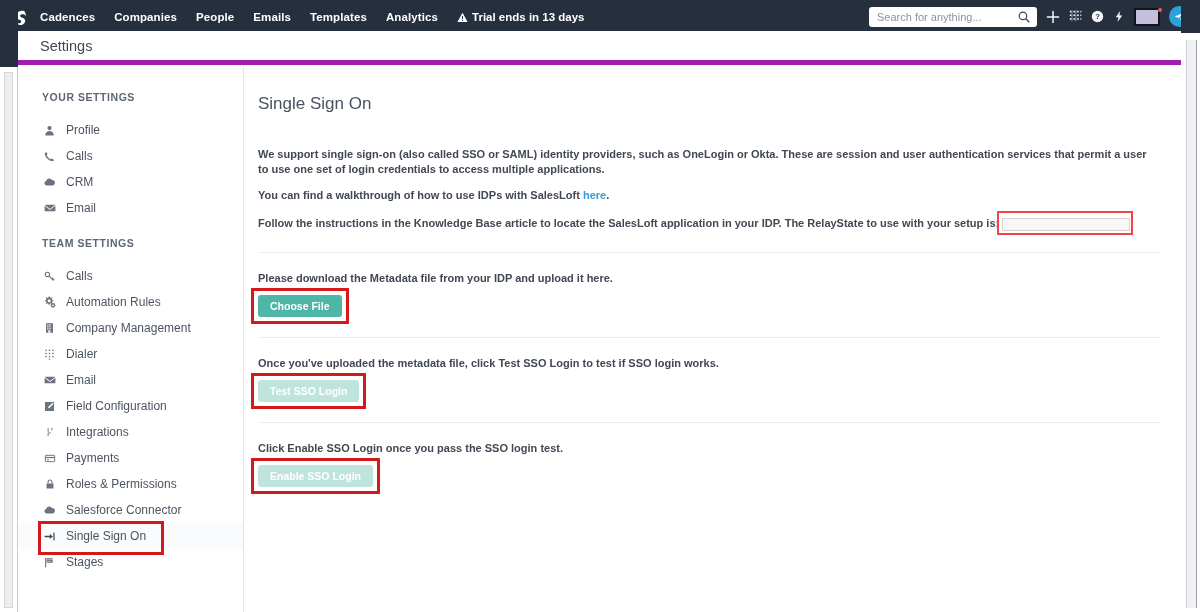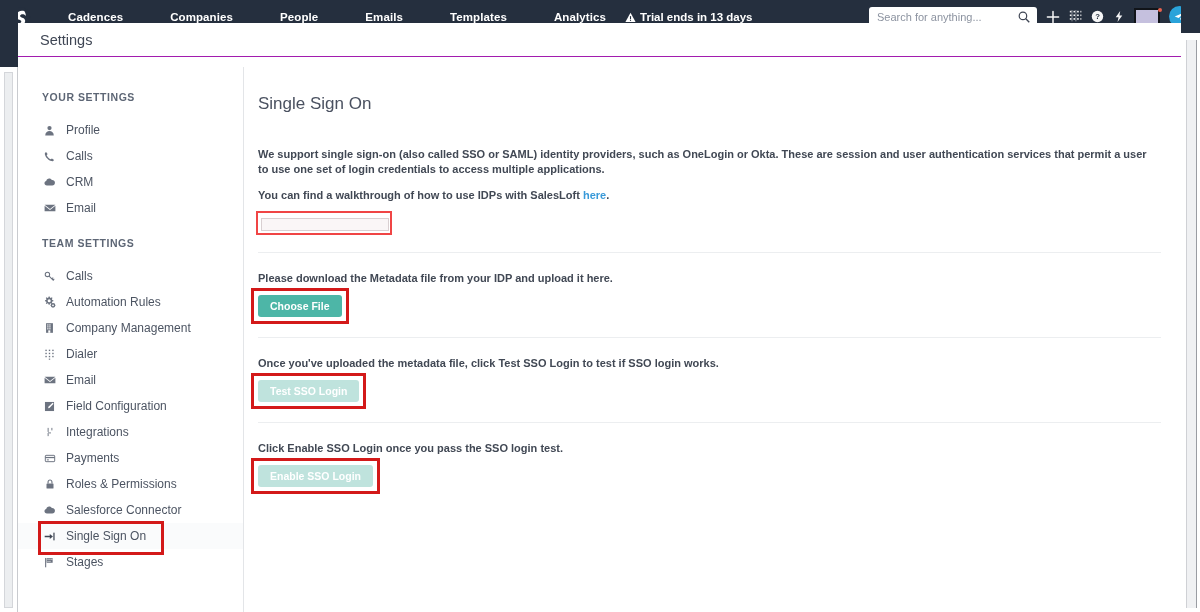--- a/index.html
+++ b/index.html
@@ -19,21 +19,21 @@
   }
   .logo {
     width: 24px; height: 24px; margin-right: 8px;
     display: flex; align-items: center; justify-content: center;
     flex: none;
   }
   .logo svg { display: block; }
   .nav-links { display: flex; align-items: center; gap: 19px; }
   .nav-link {
     color: #ffffff; font-size: 11.5px; font-weight: bold;
-    white-space: nowrap; letter-spacing: .1px; cursor: pointer; margin-left: 28px;
+    white-space: nowrap; letter-spacing: .1px; cursor: pointer;
   }
   .trial {
     display: flex; align-items: flex-end; gap: 4px; margin-left: 19px;
     color: #ffffff; font-size: 11.5px; font-weight: bold; white-space: nowrap;
   }
   .warn-icon { display: inline-block; line-height: 0; }
   .nav-right {
     margin-left: auto; display: flex; align-items: center; gap: 9px;
     padding-right: 4px;
   }
@@ -58,22 +58,22 @@
     position: absolute; right: -4px; top: -2px;
     width: 4px; height: 4px; border-radius: 50%; background: #e8614d;
   }
   .send-btn {
     width: 21px; height: 21px; border-radius: 50%; background: #2aa3da;
     display: flex; align-items: center; justify-content: center; cursor: pointer;
   }
 
   
   .settings-bar {
-    position: absolute; left: 18px; top: 23px; width: 1163px; height: 34px;
-    background: #ffffff; border-bottom: 1px solid #a21caf;
+    position: absolute; left: 18px; top: 31px; width: 1163px; height: 34px;
+    background: #ffffff; border-bottom: 5px solid #a21caf;
     display: flex; align-items: center; padding-left: 22px;
   }
   .settings-title { font-size: 14.5px; color: #3f4654; }
 
   
   .body-area {
     position: absolute; left: 18px; top: 67px; width: 1163px; height: 545px;
     background: #ffffff; display: flex;
   }
   .sidebar {
@@ -457,20 +457,21 @@
     <div class="content">
       <h1 class="page-title">Single Sign On</h1>
 
       <p class="p">We support single sign-on (also called SSO or SAML) identity providers, such as OneLogin or Okta. These are session and user authentication services that permit a user to use one set of login credentials to access multiple applications.</p>
 
       <p class="p sp">
         <span>You can find a walkthrough of how to use IDPs with SalesLoft </span><a class="link" href="#">here</a><span>.</span>
       </p>
 
       <div class="relay-row">
+        <span class="p">Follow the instructions in the Knowledge Base article to locate the SalesLoft application in your IDP. The RelayState to use with your setup is:</span>
         <span class="annot-box relay-annot">
           <input class="relay-input" type="text" value="" style="">
         </span>
       </div>
 
       <div class="divider"></div>
 
       <div class="block">
         <p class="p">Please download the Metadata file from your IDP and upload it here.</p>
         <span class="btn-wrap">

